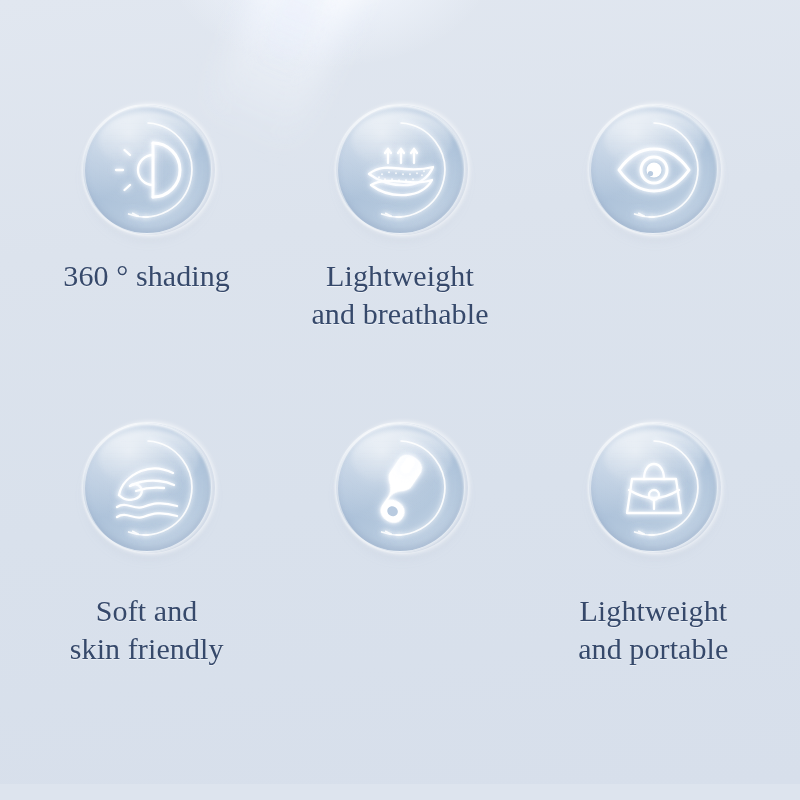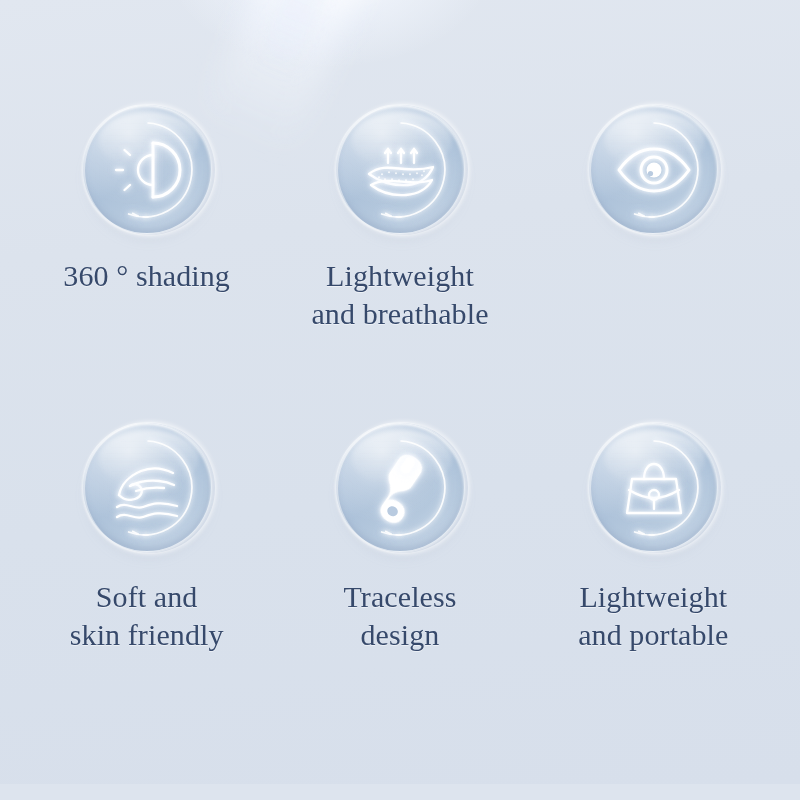--- a/index.html
+++ b/index.html
@@ -147,21 +147,21 @@
     margin-top: 18px;
     text-align: center;
     color: #36496b;
     font-size: 30px;
     line-height: 1.28;
     letter-spacing: 0.1px;
     white-space: pre-line;
     text-shadow: 0 1px 0 rgba(255,255,255,0.5);
   }
   .feature.r1 .caption { margin-top: 19px; }
-  .feature.r2 .caption { margin-top: 22px; }
+  .feature.r2 .caption { margin-top: 36px; }
 </style>
 </head>
 <body>
 
 <div id="stage">
 
   <div id="streak"></div>
   <div id="streak2"></div>
 
   <div id="grid">
@@ -309,22 +309,20 @@
                        C 52 65 48 63 48 58
                        L 48 43
                        C 48 37 52 33 60 33 Z"></path>
               <path class="glyph fill" d="M 54 39 C 54 36 56 35 58 35 C 60 35 62 36 62 39 L 62 46 C 62 49 60 50 58 50 C 56 50 54 49 54 46 Z" fill="#b9cbe0"></path>
               <ellipse cx="71" cy="89" rx="6.5" ry="6" fill="#b9cbe0" stroke="#ffffff" stroke-width="2.2"></ellipse>
             </g>
           </svg>
           <div class="disc-rim"></div>
         </div>
       </div>
-      <div class="caption">Traceless
-design</div>
     </div>
 
     <div class="feature r2">
       <div class="disc-wrap">
         <div class="disc-shadow"></div>
         <div class="disc">
           <div class="disc-gloss"></div>
           <svg class="art" viewBox="0 0 130 130">
             <path class="ring" d="M 65 18 A 47 47 0 1 1 45.6 109.0"></path>
             <path class="ring" d="M 55.2 111.0 A 47 47 0 0 1 49.6 108.3"></path>

